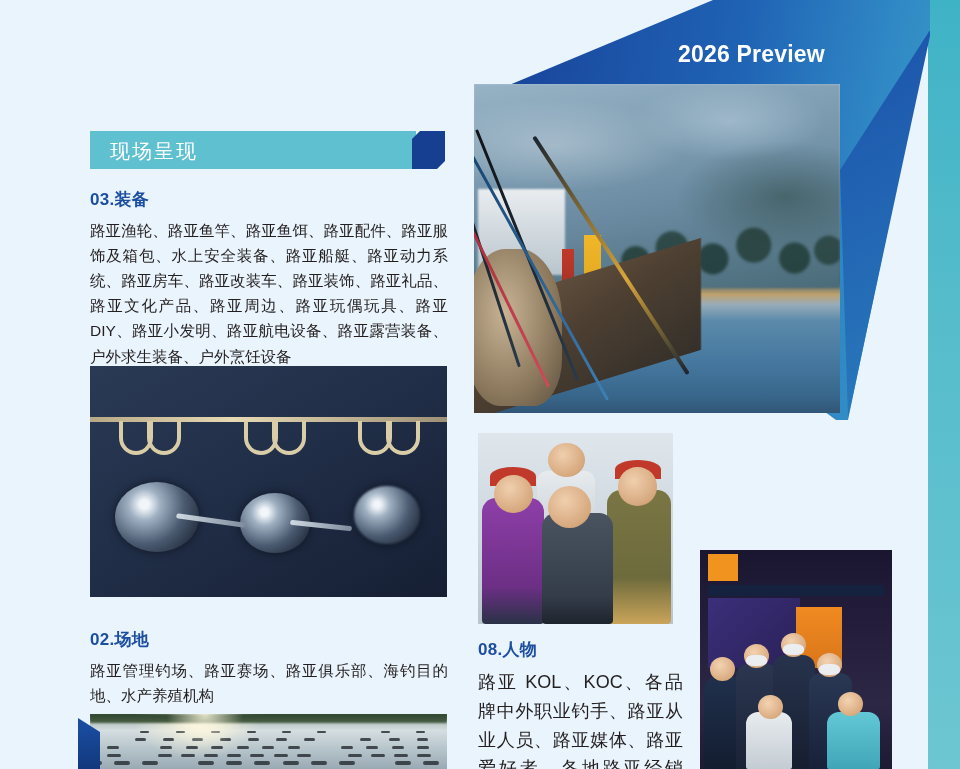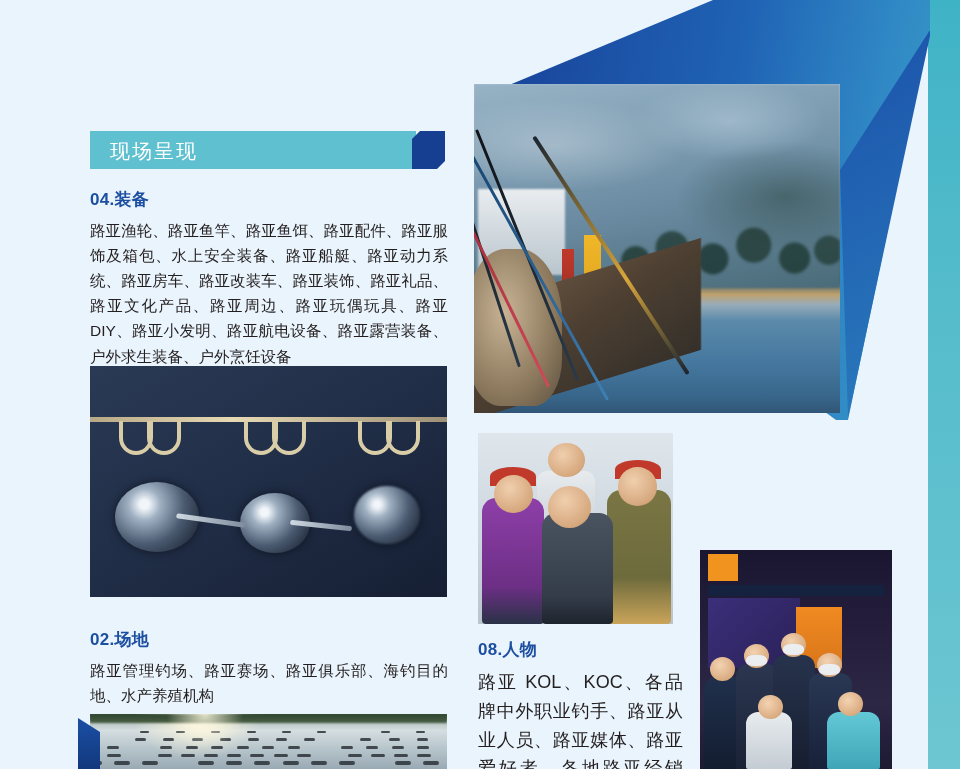--- a/index.html
+++ b/index.html
@@ -405,29 +405,30 @@
 <body>
 
 <div id="page">
 
   <div class="teal-strip"></div>
 
   <div class="blue-wedge"></div>
   <div class="blue-wedge-tail"></div>
 
 
+  <div class="preview-label">2026 Preview</div>
 
   <div class="section-banner">
     <div class="section-banner-bg"></div>
     <div class="section-banner-accent"></div>
     <div class="section-banner-text">现场呈现</div>
   </div>
 
   <div id="item-01">
-    <div class="item-heading">04.装备</div>
+    <div class="item-heading">03.装备</div>
     <div class="item-body">路亚渔轮、路亚鱼竿、路亚鱼饵、路亚配件、路亚服饰及箱包、水上安全装备、路亚船艇、路亚动力系统、路亚房车、路亚改装车、路亚装饰、路亚礼品、路亚文化产品、路亚周边、路亚玩偶玩具、路亚DIY、路亚小发明、路亚航电设备、路亚露营装备、户外求生装备、户外烹饪设备</div>
   </div>
 
   <div id="item-02">
     <div class="item-heading">02.场地</div>
     <div class="item-body">路亚管理钓场、路亚赛场、路亚俱乐部、海钓目的地、水产养殖机构</div>
   </div>
 
   <div id="item-03">
     <div class="item-heading">08.人物</div>

